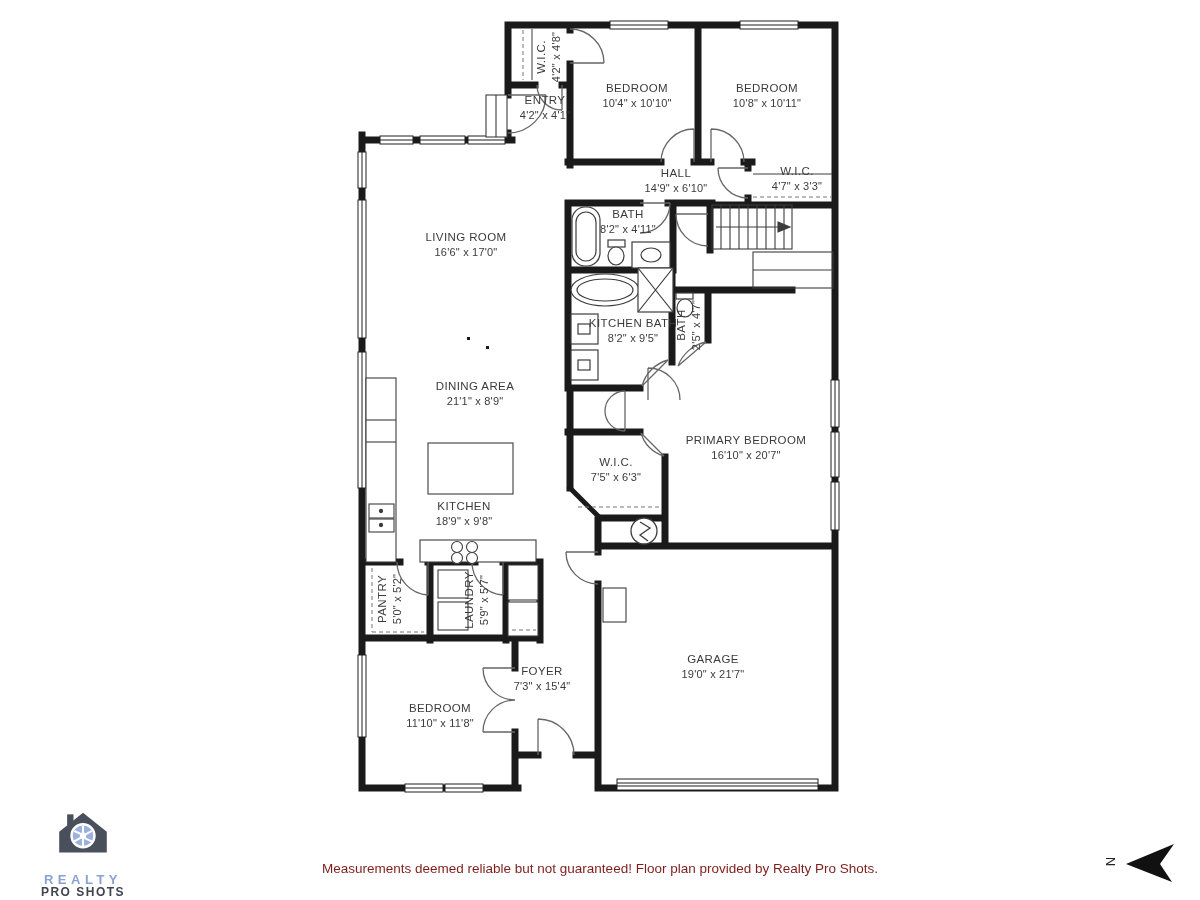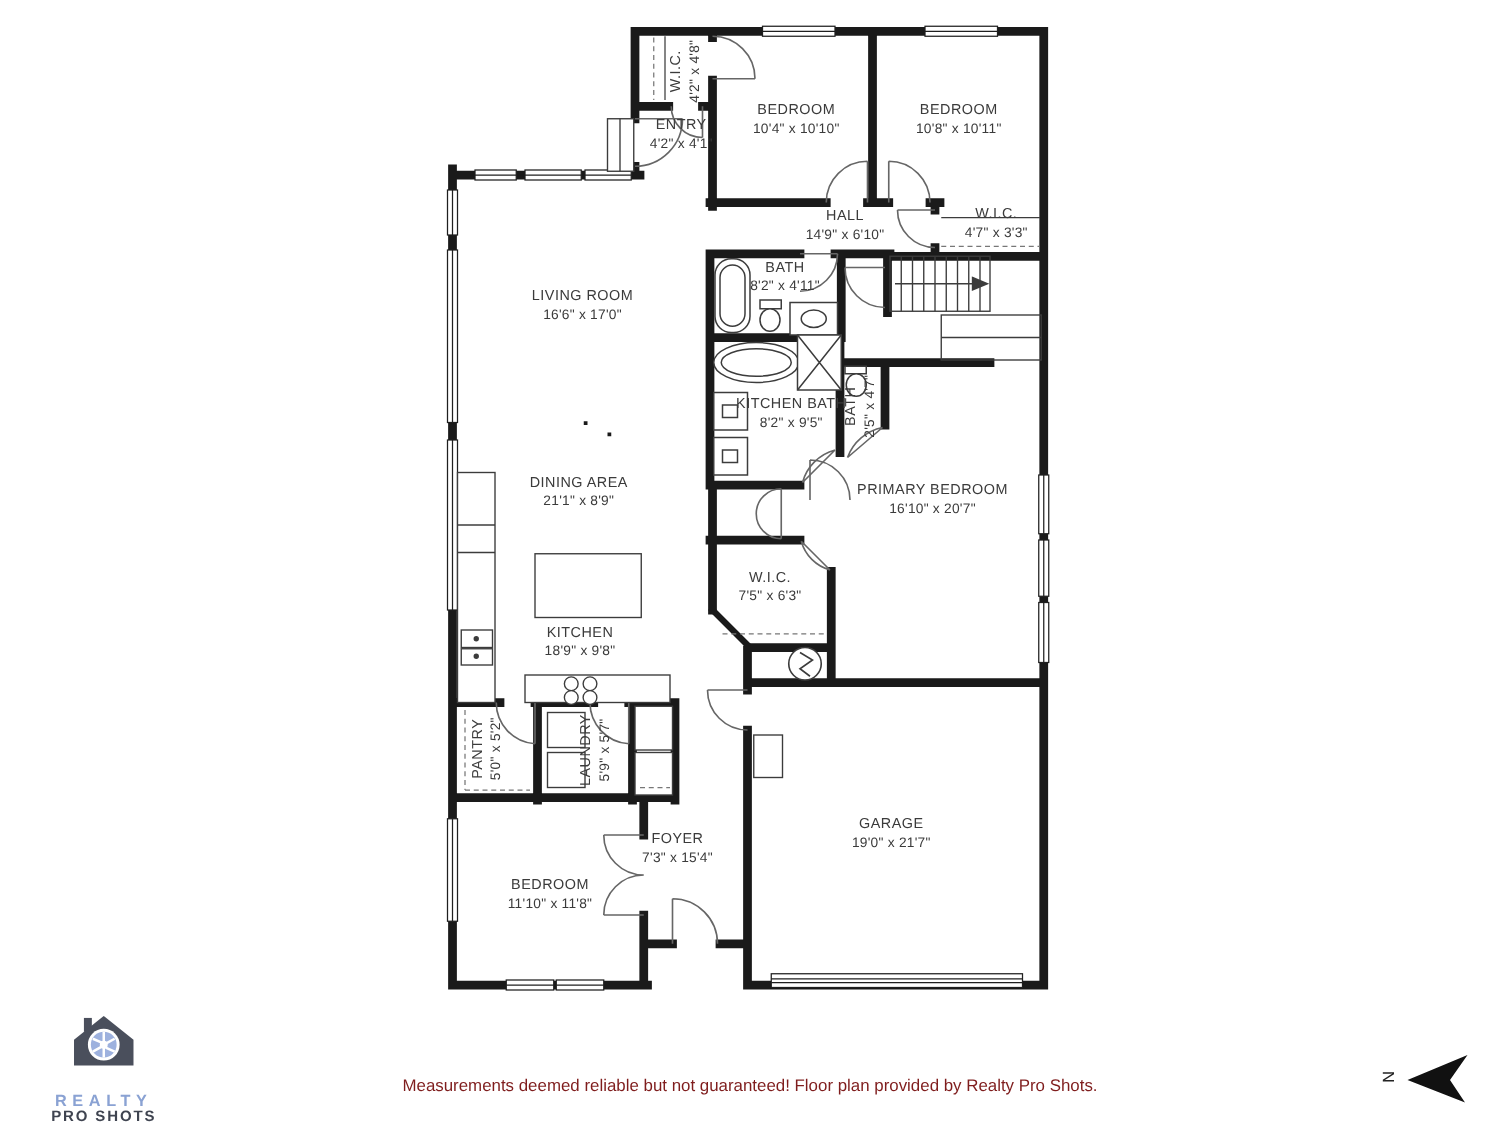--- a/index.html
+++ b/index.html
@@ -232,25 +232,25 @@
       <span class="dims">16'6" x 17'0"</span>
     </div>
   <div class="room-label" style="left:633px;top:331px">
       <span class="nm">KITCHEN BATH</span>
       <span class="dims">8'2" x 9'5"</span>
     </div>
   <div class="room-label vert" style="left:689px;top:325px">
       <span class="nm">BATH</span>
       <span class="dims">2'5" x 4'7"</span>
     </div>
-  <div class="room-label" style="left:463px;top:394px">
+  <div class="room-label" style="left:475px;top:394px">
       <span class="nm">DINING AREA</span>
       <span class="dims">21'1" x 8'9"</span>
     </div>
-  <div class="room-label" style="left:746px;top:400px">
+  <div class="room-label" style="left:746px;top:448px">
       <span class="nm">PRIMARY BEDROOM</span>
       <span class="dims">16'10" x 20'7"</span>
     </div>
   <div class="room-label" style="left:616px;top:470px">
       <span class="nm">W.I.C.</span>
       <span class="dims">7'5" x 6'3"</span>
     </div>
   <div class="room-label" style="left:464px;top:514px">
       <span class="nm">KITCHEN</span>
       <span class="dims">18'9" x 9'8"</span>

